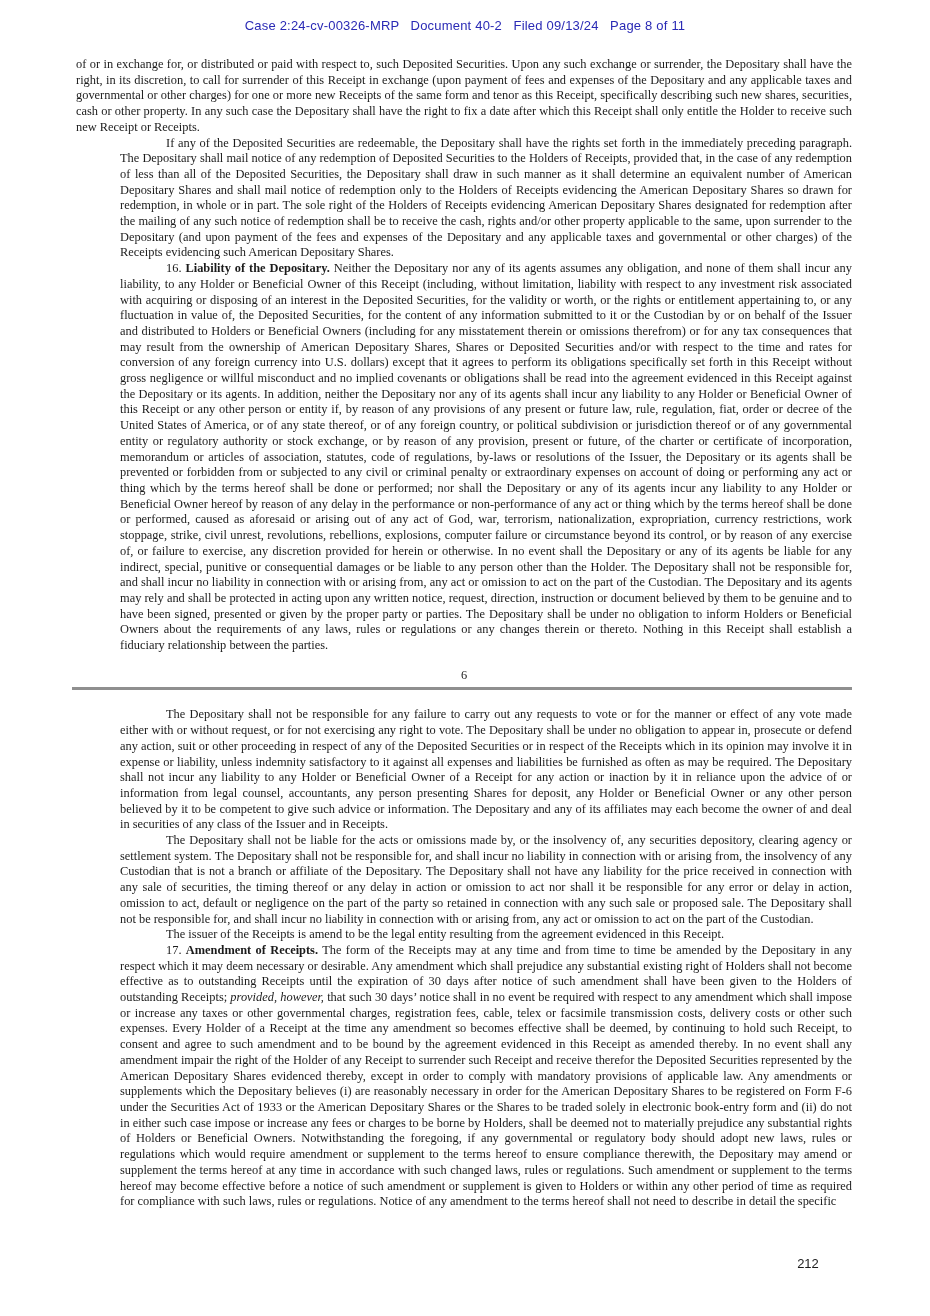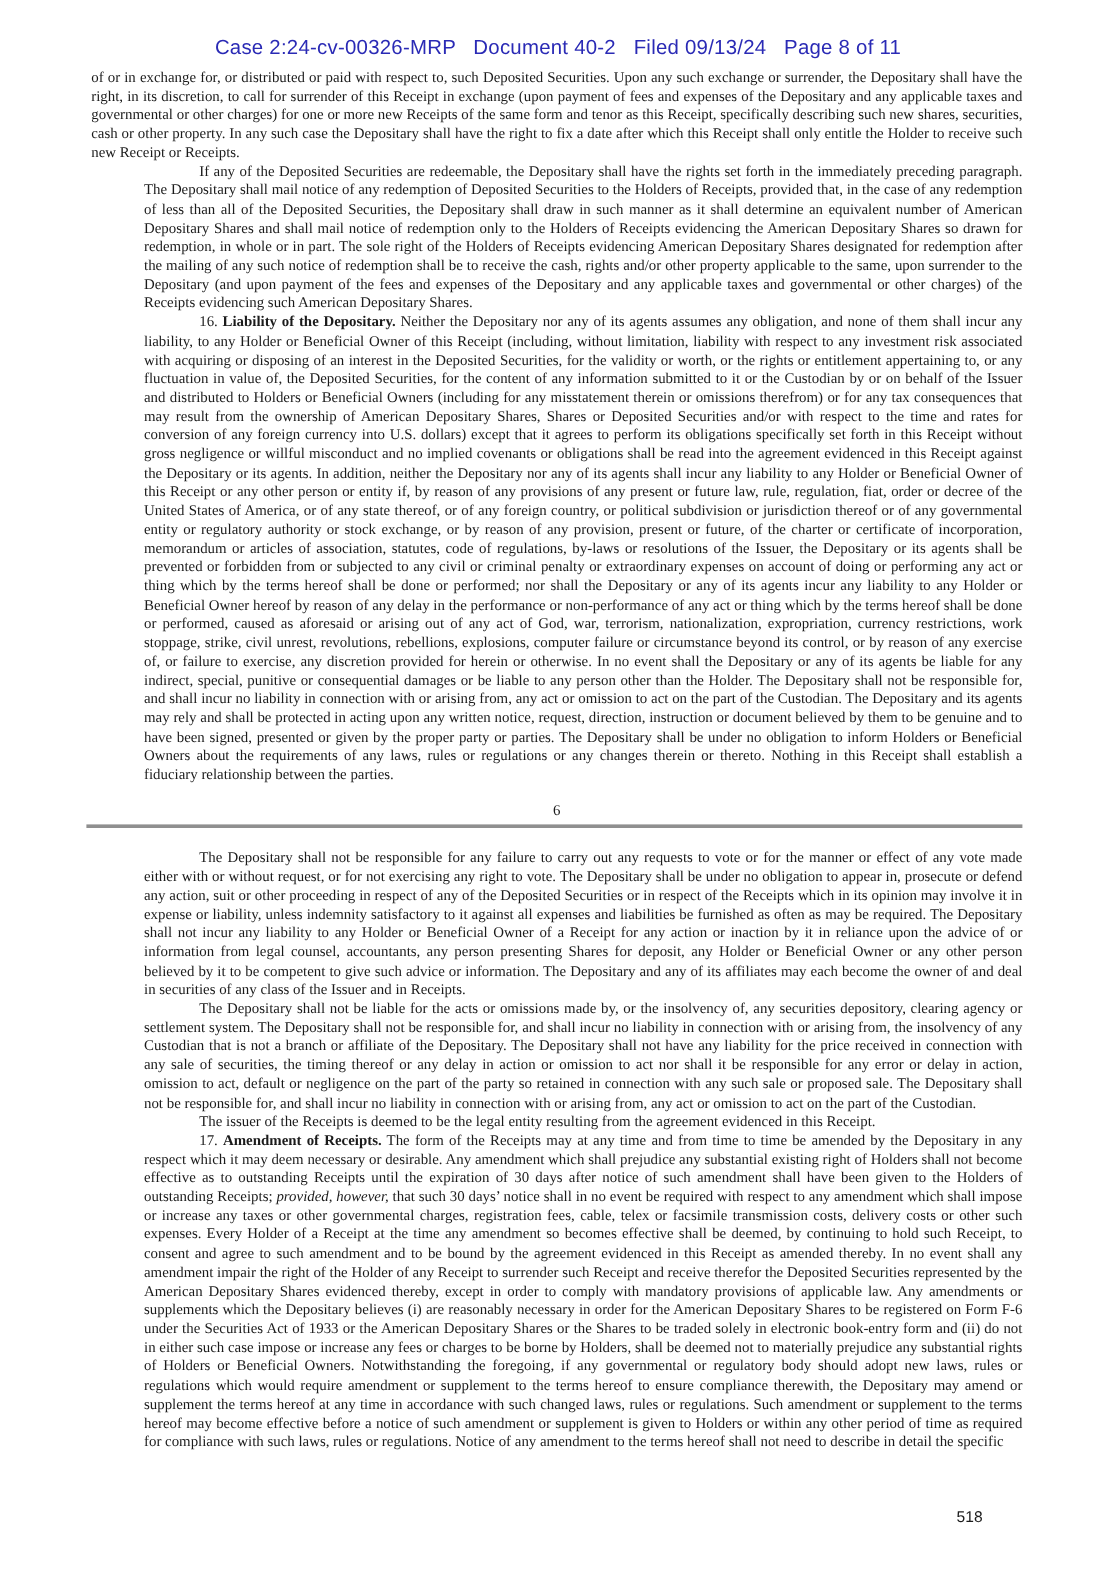--- a/index.html
+++ b/index.html
@@ -11,26 +11,25 @@
     font-family: "Liberation Serif", serif;
     overflow: hidden;
   }
   .case-header {
     position: absolute;
     top: 18px;
     left: 0;
     width: 100%;
     text-align: center;
     font-family: "Liberation Sans", sans-serif;
-    font-size: 17px;
+    font-size: 13px;
     font-weight: 400;
     color: #2a2ab5;
     white-space: pre;
     letter-spacing: 0.2px;
-    margin-top: 12px;
   }
   .doc-body {
     position: absolute;
     top: 57px;
     left: 76px;
     width: 776px;
     font-size: 12.4px;
     line-height: 15.7px;
     color: #1b1b1b;
     text-align: justify;
@@ -72,18 +71,18 @@
   <div class="doc-body" id="doc-body">
       <p class="para"><span>of or in exchange for, or distributed or paid with respect to, such Deposited Securities. Upon any such exchange or surrender, the Depositary shall have the right, in its discretion, to call for surrender of this Receipt in exchange (upon payment of fees and expenses of the Depositary and any applicable taxes and governmental or other charges) for one or more new Receipts of the same form and tenor as this Receipt, specifically describing such new shares, securities, cash or other property. In any such case the Depositary shall have the right to fix a date after which this Receipt shall only entitle the Holder to receive such new Receipt or Receipts.</span></p>
       <p class="para indent"><span>If any of the Deposited Securities are redeemable, the Depositary shall have the rights set forth in the immediately preceding paragraph. The Depositary shall mail notice of any redemption of Deposited Securities to the Holders of Receipts, provided that, in the case of any redemption of less than all of the Deposited Securities, the Depositary shall draw in such manner as it shall determine an equivalent number of American Depositary Shares and shall mail notice of redemption only to the Holders of Receipts evidencing the American Depositary Shares so drawn for redemption, in whole or in part. The sole right of the Holders of Receipts evidencing American Depositary Shares designated for redemption after the mailing of any such notice of redemption shall be to receive the cash, rights and/or other property applicable to the same, upon surrender to the Depositary (and upon payment of the fees and expenses of the Depositary and any applicable taxes and governmental or other charges) of the Receipts evidencing such American Depositary Shares.</span></p>
       <p class="para indent"><span>16. </span><span class="bi">Liability of the Depositary.</span><span> Neither the Depositary nor any of its agents assumes any obligation, and none of them shall incur any liability, to any Holder or Beneficial Owner of this Receipt (including, without limitation, liability with respect to any investment risk associated with acquiring or disposing of an interest in the Deposited Securities, for the validity or worth, or the rights or entitlement appertaining to, or any fluctuation in value of, the Deposited Securities, for the content of any information submitted to it or the Custodian by or on behalf of the Issuer and distributed to Holders or Beneficial Owners (including for any misstatement therein or omissions therefrom) or for any tax consequences that may result from the ownership of American Depositary Shares, Shares or Deposited Securities and/or with respect to the time and rates for conversion of any foreign currency into U.S. dollars) except that it agrees to perform its obligations specifically set forth in this Receipt without gross negligence or willful misconduct and no implied covenants or obligations shall be read into the agreement evidenced in this Receipt against the Depositary or its agents. In addition, neither the Depositary nor any of its agents shall incur any liability to any Holder or Beneficial Owner of this Receipt or any other person or entity if, by reason of any provisions of any present or future law, rule, regulation, fiat, order or decree of the United States of America, or of any state thereof, or of any foreign country, or political subdivision or jurisdiction thereof or of any governmental entity or regulatory authority or stock exchange, or by reason of any provision, present or future, of the charter or certificate of incorporation, memorandum or articles of association, statutes, code of regulations, by-laws or resolutions of the Issuer, the Depositary or its agents shall be prevented or forbidden from or subjected to any civil or criminal penalty or extraordinary expenses on account of doing or performing any act or thing which by the terms hereof shall be done or performed; nor shall the Depositary or any of its agents incur any liability to any Holder or Beneficial Owner hereof by reason of any delay in the performance or non-performance of any act or thing which by the terms hereof shall be done or performed, caused as aforesaid or arising out of any act of God, war, terrorism, nationalization, expropriation, currency restrictions, work stoppage, strike, civil unrest, revolutions, rebellions, explosions, computer failure or circumstance beyond its control, or by reason of any exercise of, or failure to exercise, any discretion provided for herein or otherwise. In no event shall the Depositary or any of its agents be liable for any indirect, special, punitive or consequential damages or be liable to any person other than the Holder. The Depositary shall not be responsible for, and shall incur no liability in connection with or arising from, any act or omission to act on the part of the Custodian. The Depositary and its agents may rely and shall be protected in acting upon any written notice, request, direction, instruction or document believed by them to be genuine and to have been signed, presented or given by the proper party or parties. The Depositary shall be under no obligation to inform Holders or Beneficial Owners about the requirements of any laws, rules or regulations or any changes therein or thereto. Nothing in this Receipt shall establish a fiduciary relationship between the parties.</span></p>
       <div class="pagebreak">
         <div class="pb-num">6</div>
         <div class="pb-rule"></div>
       </div>
       <p class="para indent"><span>The Depositary shall not be responsible for any failure to carry out any requests to vote or for the manner or effect of any vote made either with or without request, or for not exercising any right to vote. The Depositary shall be under no obligation to appear in, prosecute or defend any action, suit or other proceeding in respect of any of the Deposited Securities or in respect of the Receipts which in its opinion may involve it in expense or liability, unless indemnity satisfactory to it against all expenses and liabilities be furnished as often as may be required. The Depositary shall not incur any liability to any Holder or Beneficial Owner of a Receipt for any action or inaction by it in reliance upon the advice of or information from legal counsel, accountants, any person presenting Shares for deposit, any Holder or Beneficial Owner or any other person believed by it to be competent to give such advice or information. The Depositary and any of its affiliates may each become the owner of and deal in securities of any class of the Issuer and in Receipts.</span></p>
       <p class="para indent"><span>The Depositary shall not be liable for the acts or omissions made by, or the insolvency of, any securities depository, clearing agency or settlement system. The Depositary shall not be responsible for, and shall incur no liability in connection with or arising from, the insolvency of any Custodian that is not a branch or affiliate of the Depositary. The Depositary shall not have any liability for the price received in connection with any sale of securities, the timing thereof or any delay in action or omission to act nor shall it be responsible for any error or delay in action, omission to act, default or negligence on the part of the party so retained in connection with any such sale or proposed sale. The Depositary shall not be responsible for, and shall incur no liability in connection with or arising from, any act or omission to act on the part of the Custodian.</span></p>
-      <p class="para indent"><span>The issuer of the Receipts is deemed to be the legal entity resulting from the agreement evidenced in this Receipt.</span></p>
+      <p class="para indent"><span>The issuer of the Receipts is amend to be the legal entity resulting from the agreement evidenced in this Receipt.</span></p>
       <p class="para indent"><span>17. </span><span class="bi">Amendment of Receipts.</span><span> The form of the Receipts may at any time and from time to time be amended by the Depositary in any respect which it may deem necessary or desirable. Any amendment which shall prejudice any substantial existing right of Holders shall not become effective as to outstanding Receipts until the expiration of 30 days after notice of such amendment shall have been given to the Holders of outstanding Receipts; </span><span class="i">provided, however,</span><span> that such 30 days’ notice shall in no event be required with respect to any amendment which shall impose or increase any taxes or other governmental charges, registration fees, cable, telex or facsimile transmission costs, delivery costs or other such expenses. Every Holder of a Receipt at the time any amendment so becomes effective shall be deemed, by continuing to hold such Receipt, to consent and agree to such amendment and to be bound by the agreement evidenced in this Receipt as amended thereby. In no event shall any amendment impair the right of the Holder of any Receipt to surrender such Receipt and receive therefor the Deposited Securities represented by the American Depositary Shares evidenced thereby, except in order to comply with mandatory provisions of applicable law. Any amendments or supplements which the Depositary believes (i) are reasonably necessary in order for the American Depositary Shares to be registered on Form F-6 under the Securities Act of 1933 or the American Depositary Shares or the Shares to be traded solely in electronic book-entry form and (ii) do not in either such case impose or increase any fees or charges to be borne by Holders, shall be deemed not to materially prejudice any substantial rights of Holders or Beneficial Owners. Notwithstanding the foregoing, if any governmental or regulatory body should adopt new laws, rules or regulations which would require amendment or supplement to the terms hereof to ensure compliance therewith, the Depositary may amend or supplement the terms hereof at any time in accordance with such changed laws, rules or regulations. Such amendment or supplement to the terms hereof may become effective before a notice of such amendment or supplement is given to Holders or within any other period of time as required for compliance with such laws, rules or regulations. Notice of any amendment to the terms hereof shall not need to describe in detail the specific</span></p>
     </div>
 
-  <div class="bates-number">518</div>
+  <div class="bates-number">212</div>
 </div>
 
 </body></html>

